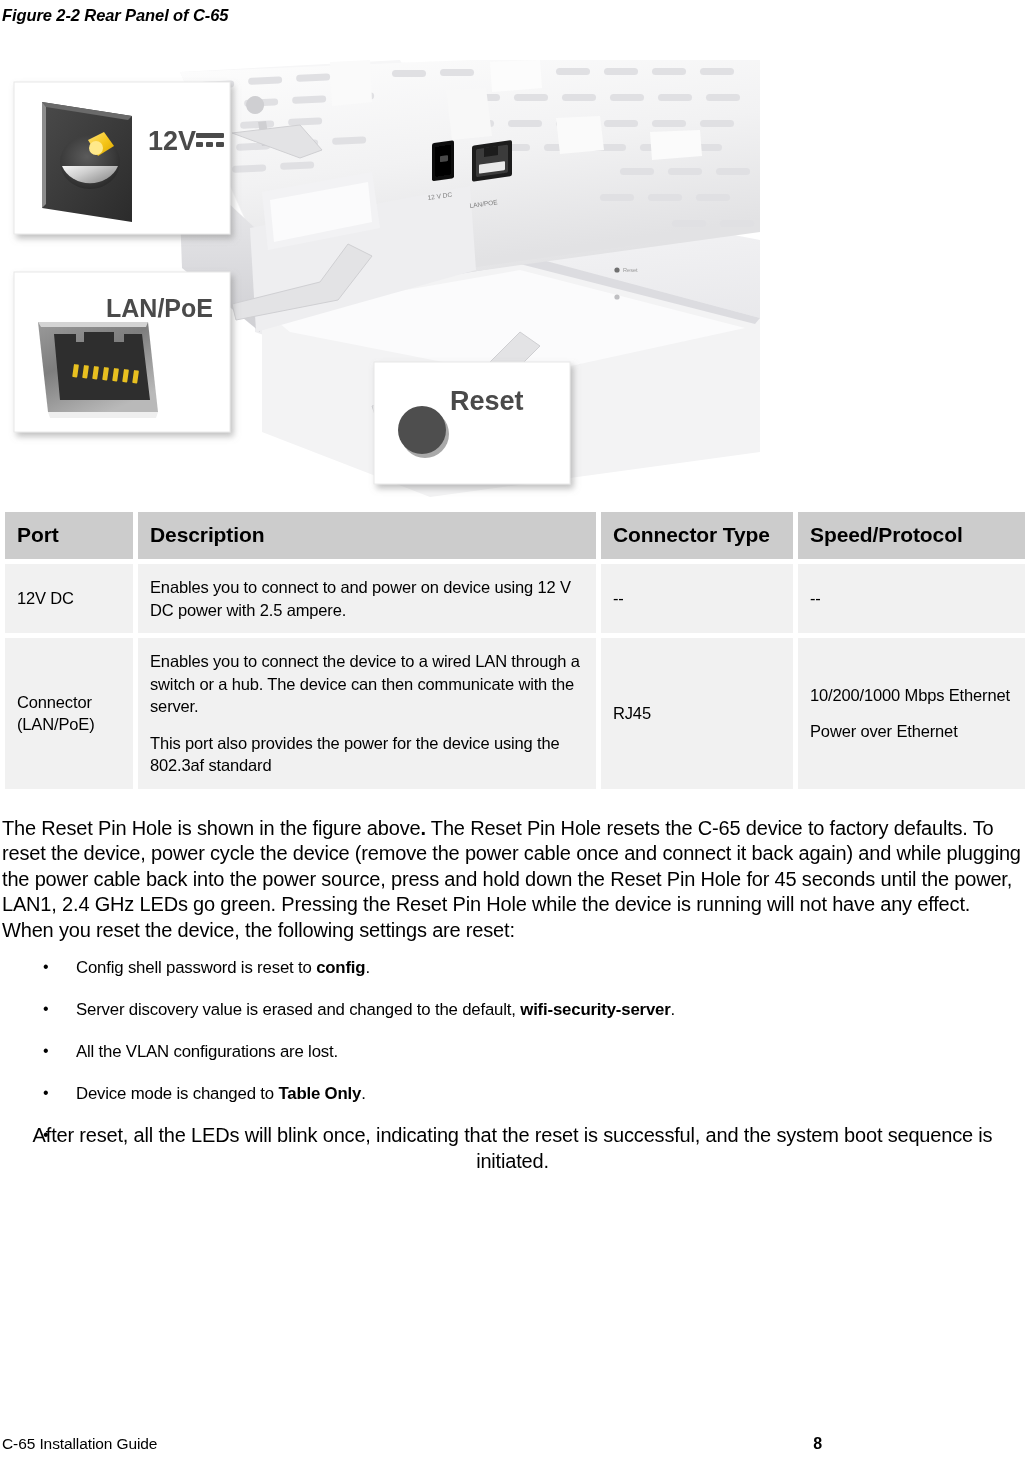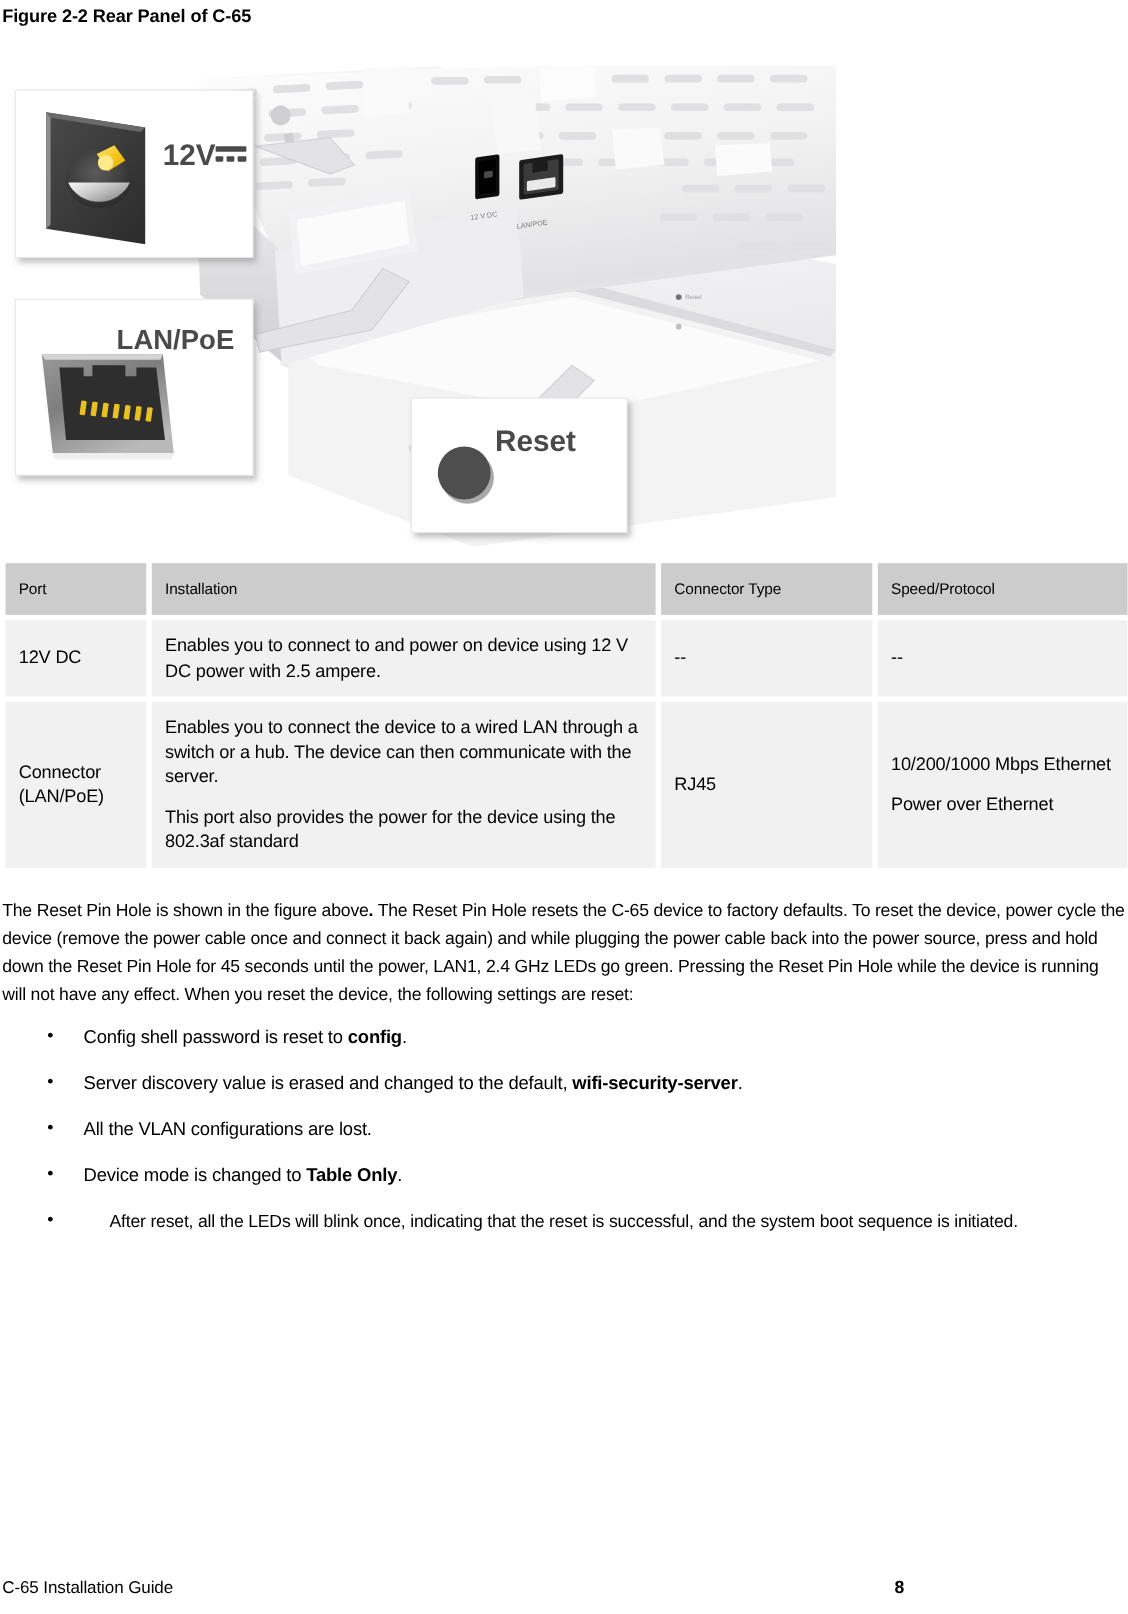--- a/index.html
+++ b/index.html
@@ -20,20 +20,21 @@
     padding: 0;
   }
 
   
   .fig-caption {
     font-size: 16.5px;
     font-weight: bold;
     letter-spacing: -0.1px;
     padding: 4px 0 0 2px;
     line-height: 22px;
+    font-style: italic;
   }
   .table-caption {
     font-size: 16.5px;
     font-weight: bold;
     letter-spacing: -0.1px;
     padding: 0 0 0 2px;
     line-height: 22px;
   }
 
   
@@ -55,22 +56,22 @@
   .port-table {
     width: 1023px;
     border-collapse: separate;
     border-spacing: 5px 5px;
     margin-left: 0;
     margin-top: 10px;
     table-layout: fixed;
   }
   .port-table th {
     background: #cccccc;
-    font-size: 14px;
-    font-weight: normal;
+    font-size: 21px;
+    font-weight: bold;
     text-align: left;
     vertical-align: middle;
     padding: 13px 12px 14px 12px;
     line-height: 20px;
     letter-spacing: -0.1px;
   }
   .port-table td {
     background: #f1f1f1;
     font-size: 16.5px;
     font-weight: normal;
@@ -83,21 +84,21 @@
   .col-port   { width: 128px; }
   .col-desc   { width: 458px; }
   .col-conn   { width: 192px; }
   .col-speed  { width: 230px; }
   .cell-top { vertical-align: top; }
   .cell-p { margin: 0; }
   .cell-p + .cell-p { margin-top: 14px; }
 
   
   .body-para {
-    font-size: 16px;
+    font-size: 20px;
     line-height: 25.5px;
     letter-spacing: -0.18px;
     margin: 0;
     padding: 0 2px 0 2px;
     text-align: left;
   }
   .para-gap { margin-top: 22px; }
   .para-gap2 { margin-top: 14px; text-align: center; }
   b, strong { font-weight: bold; }
 
@@ -376,21 +377,21 @@
   <table class="port-table">
     <colgroup>
       <col class="col-port">
         <col class="col-desc">
         <col class="col-conn">
         <col class="col-speed">
     </colgroup>
     <thead>
       <tr>
         <th>Port</th>
-        <th>Installation</th>
+        <th>Description</th>
         <th>Connector Type</th>
         <th>Speed/Protocol</th>
       </tr>
     </thead>
     <tbody>
       <tr>
         <td>12V DC</td>
         <td>
           <p class="cell-p">Enables you to connect to and power on device using 12 V DC power with 2.5 ampere.</p>
         </td>

